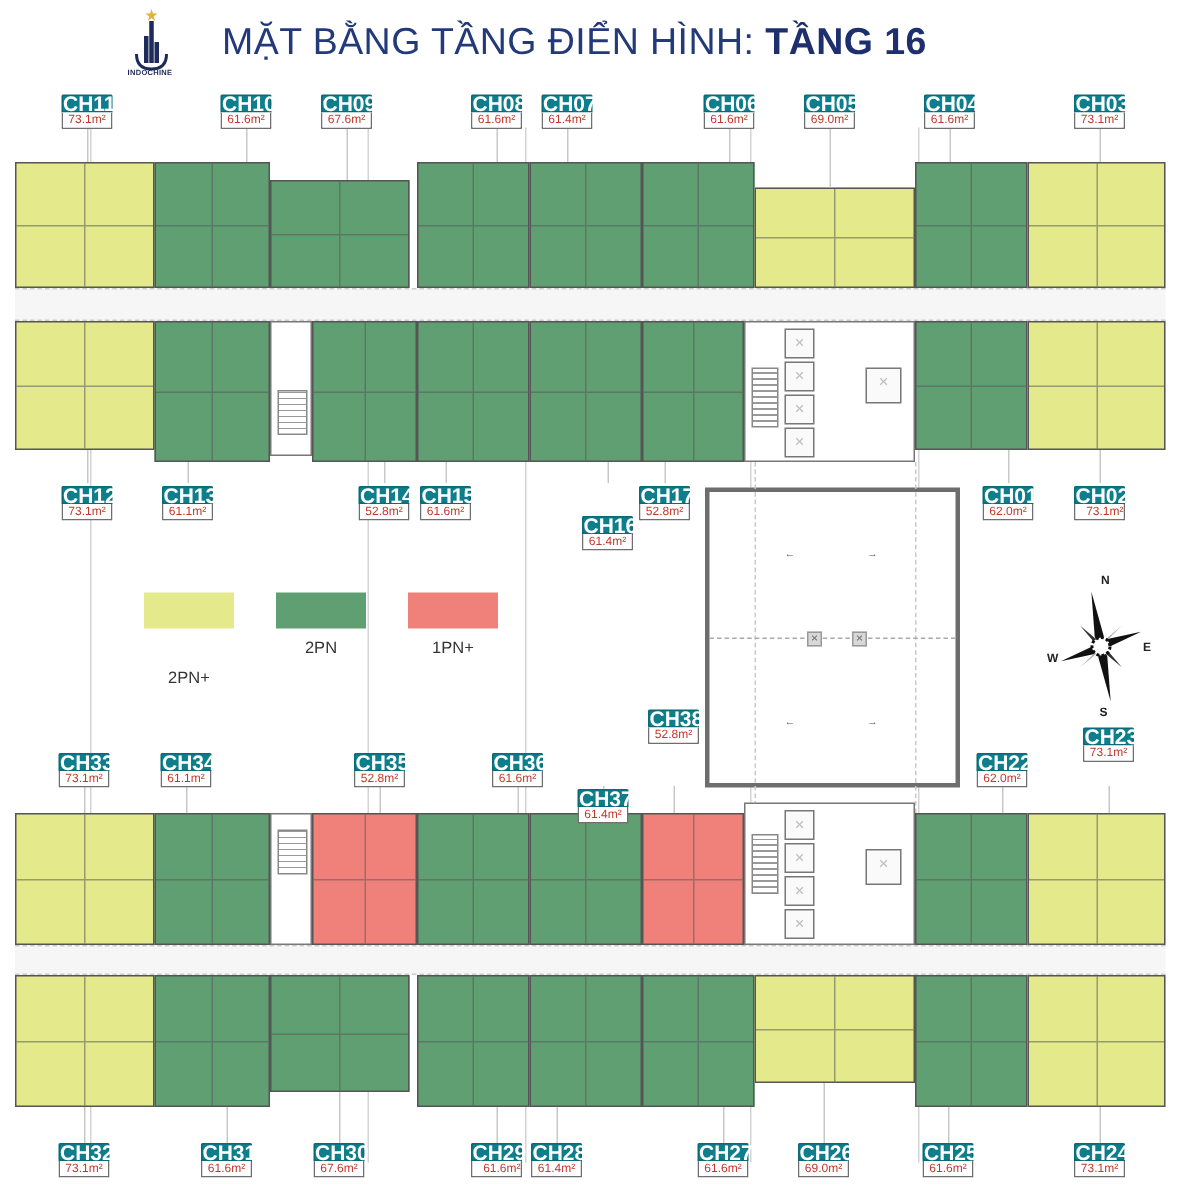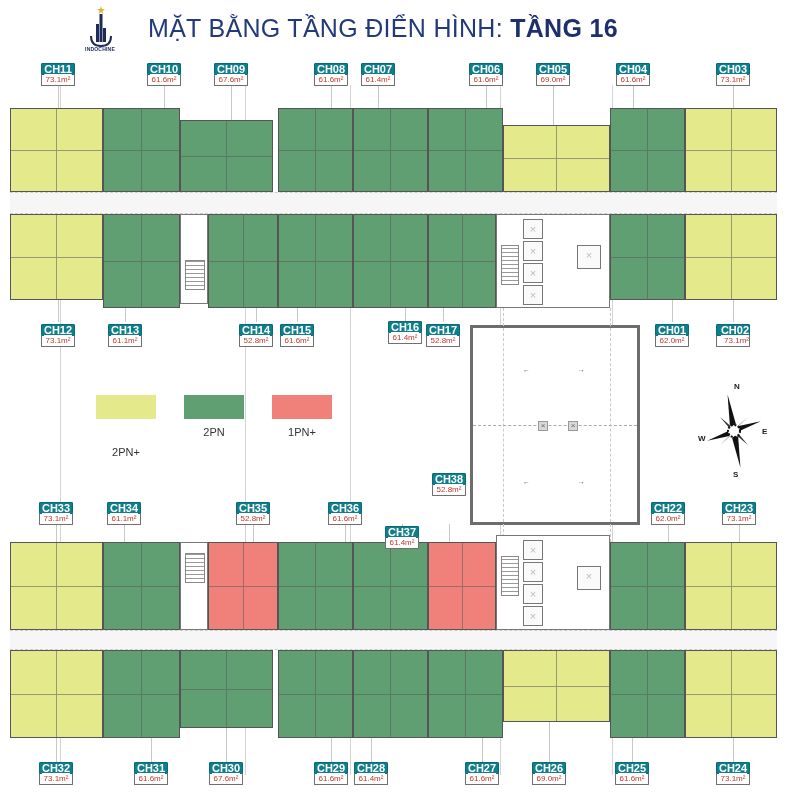--- a/index.html
+++ b/index.html
@@ -36,22 +36,22 @@
     border: 3px solid #6d6d6d; background: #fff; }
   .atrium .dash-v { position: absolute; top: -20px; bottom: -20px; width: 0; border-left: 1px dashed #c9c9c9; }
   .atrium .dash-h { position: absolute; left: 0; right: 0; top: 50%; border-top: 1px dashed #aaa; }
   .atrium .arrow { position: absolute; font-size: 7px; color: #555; }
   .atrium .xmark { position: absolute; width: 10px; height: 10px; background: #d8d8d8; border: 1px solid #999;
     font-size: 8px; line-height: 8px; text-align: center; color: #666; }
 
   .grid-v { position: absolute; width: 0; border-left: 1px solid #d4d4d4; }
 
   .tag { position: absolute; width: 34px; text-align: center; }
-  .tag .code { display: block; background: #0f7e8c; color: #fff; font-weight: bold; font-size: 11px;
-    line-height: 10px; border-radius: 1px 1px 0 0; border: 1px solid #0a6a76; text-decoration: underline; }
+  .tag .code { display: block; background: #0f7e8c; color: #fff; font-weight: bold; font-size: 14px;
+    line-height: 10px; border-radius: 1px 1px 0 0; border: 1px solid #0a6a76; }
   .tag .area { display: block; background: #fff; color: #c0392b; font-size: 8px; line-height: 10px;
     border: 1px solid #6f6f6f; border-top: none; border-radius: 0 0 1px 1px; }
   .leader { position: absolute; width: 0; border-left: 1px solid #c8c8c8; }
 
   .legend-swatch { position: absolute; width: 60px; height: 24px; }
   .legend-label { position: absolute; width: 80px; text-align: center; font-size: 11px; color: #333; }
 
   .compass { position: absolute; left: 698px; top: 380px; width: 80px; height: 100px; }
   .compass .n, .compass .s, .compass .e, .compass .w { position: absolute; font-size: 8px; font-weight: bold; color: #222; }
 </style>
@@ -241,21 +241,21 @@
     <span class="area">61.1m²</span>
   </div>
 <div class="tag" style="left:239px;top:324px;">
     <span class="code">CH14</span>
     <span class="area">52.8m²</span>
   </div>
 <div class="tag" style="left:280px;top:324px;">
     <span class="code">CH15</span>
     <span class="area">61.6m²</span>
   </div>
-<div class="tag" style="left:388px;top:321px;">
+<div class="tag" style="left:388px;top:344px;">
     <span class="code">CH16</span>
     <span class="area">61.4m²</span>
   </div>
 <div class="tag" style="left:426px;top:324px;">
     <span class="code">CH17</span>
     <span class="area">52.8m²</span>
   </div>
 <div class="tag" style="left:655px;top:324px;">
     <span class="code">CH01</span>
     <span class="area">62.0m²</span>
@@ -286,38 +286,38 @@
     <span class="area">61.4m²</span>
   </div>
 <div class="tag" style="left:432px;top:473px;">
     <span class="code">CH38</span>
     <span class="area">52.8m²</span>
   </div>
 <div class="tag" style="left:651px;top:502px;">
     <span class="code">CH22</span>
     <span class="area">62.0m²</span>
   </div>
-<div class="tag" style="left:722px;top:502px;">
+<div class="tag" style="left:722px;top:485px;">
     <span class="code">CH23</span>
     <span class="area">73.1m²</span>
   </div>
 
 <div class="tag" style="left:39px;top:762px;">
     <span class="code">CH32</span>
     <span class="area">73.1m²</span>
   </div>
 <div class="tag" style="left:134px;top:762px;">
     <span class="code">CH31</span>
     <span class="area">61.6m²</span>
   </div>
 <div class="tag" style="left:209px;top:762px;border-radius:11px;">
     <span class="code">CH30</span>
     <span class="area">67.6m²</span>
   </div>
-<div class="tag" style="left:314px;top:762px;">
+<div class="tag" style="left:314px;top:762px;text-align:right;">
     <span class="code">CH29</span>
     <span class="area">61.6m²</span>
   </div>
 <div class="tag" style="left:354px;top:762px;">
     <span class="code">CH28</span>
     <span class="area">61.4m²</span>
   </div>
 <div class="tag" style="left:465px;top:762px;">
     <span class="code">CH27</span>
     <span class="area">61.6m²</span>

